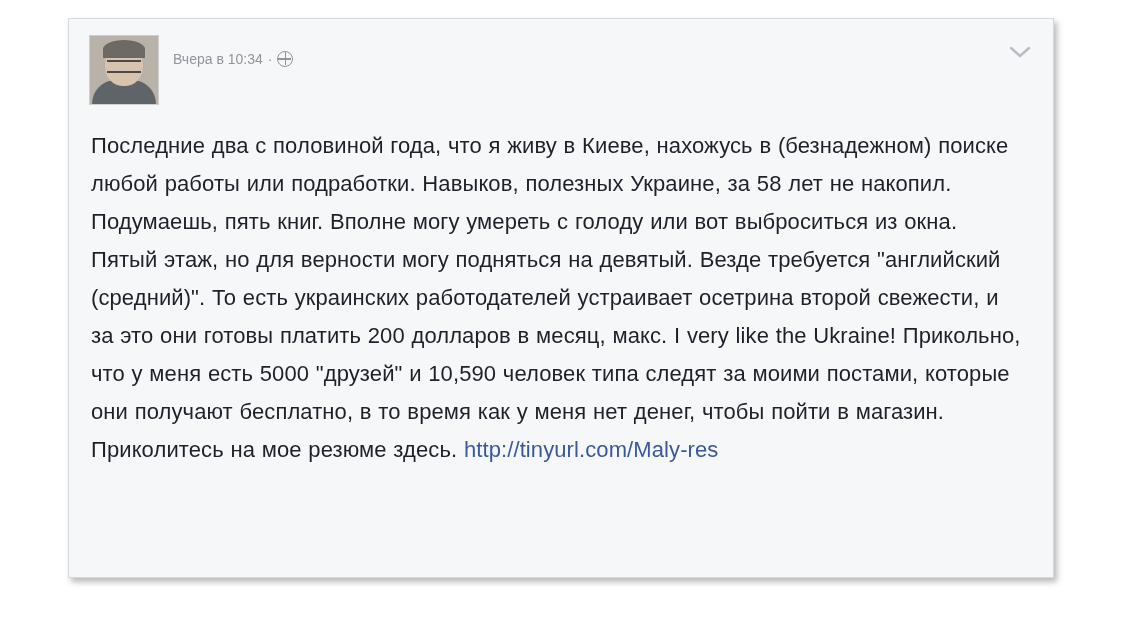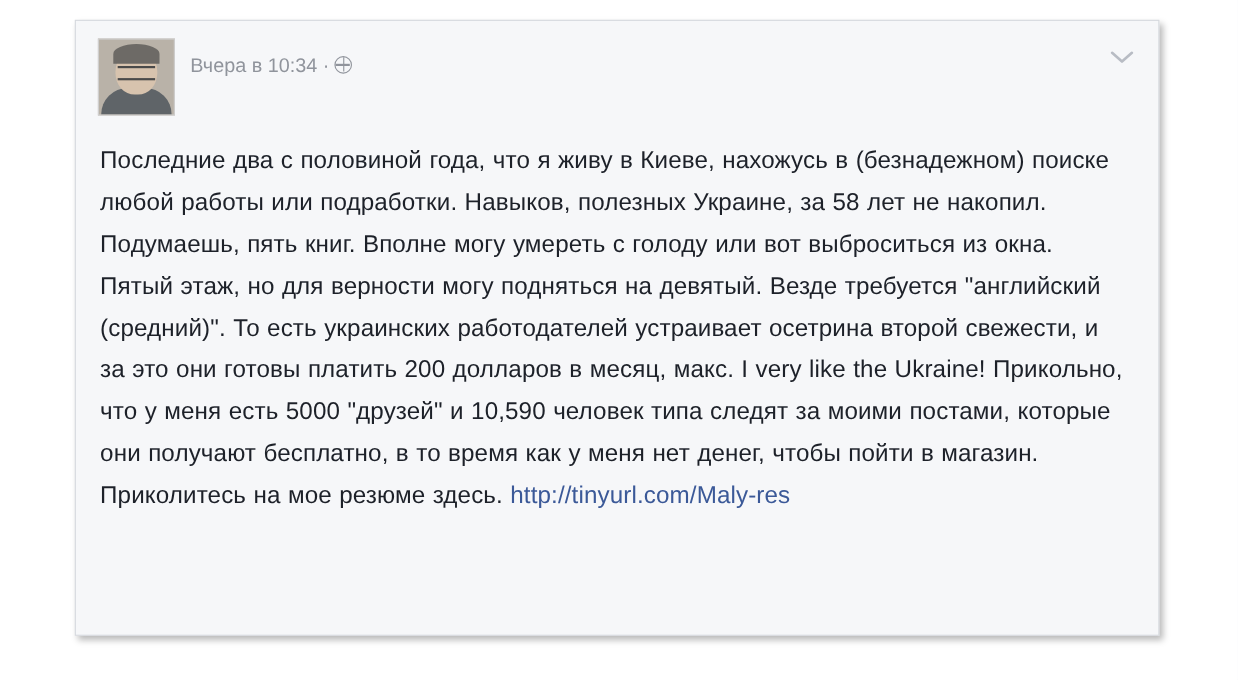--- a/index.html
+++ b/index.html
@@ -102,21 +102,21 @@
     color: #365899;
     line-height: 28px;
     letter-spacing: 0.2px;
   }
 
   .meta-row {
     margin-top: 8px;
     display: flex;
     align-items: center;
     color: #90949c;
-    font-size: 18px;
+    font-size: 14px;
     line-height: 20px;
   }
 
   .meta-sep {
     margin: 0 5px;
     color: #90949c;
   }
 
   .globe-icon {
     display: inline-block;

